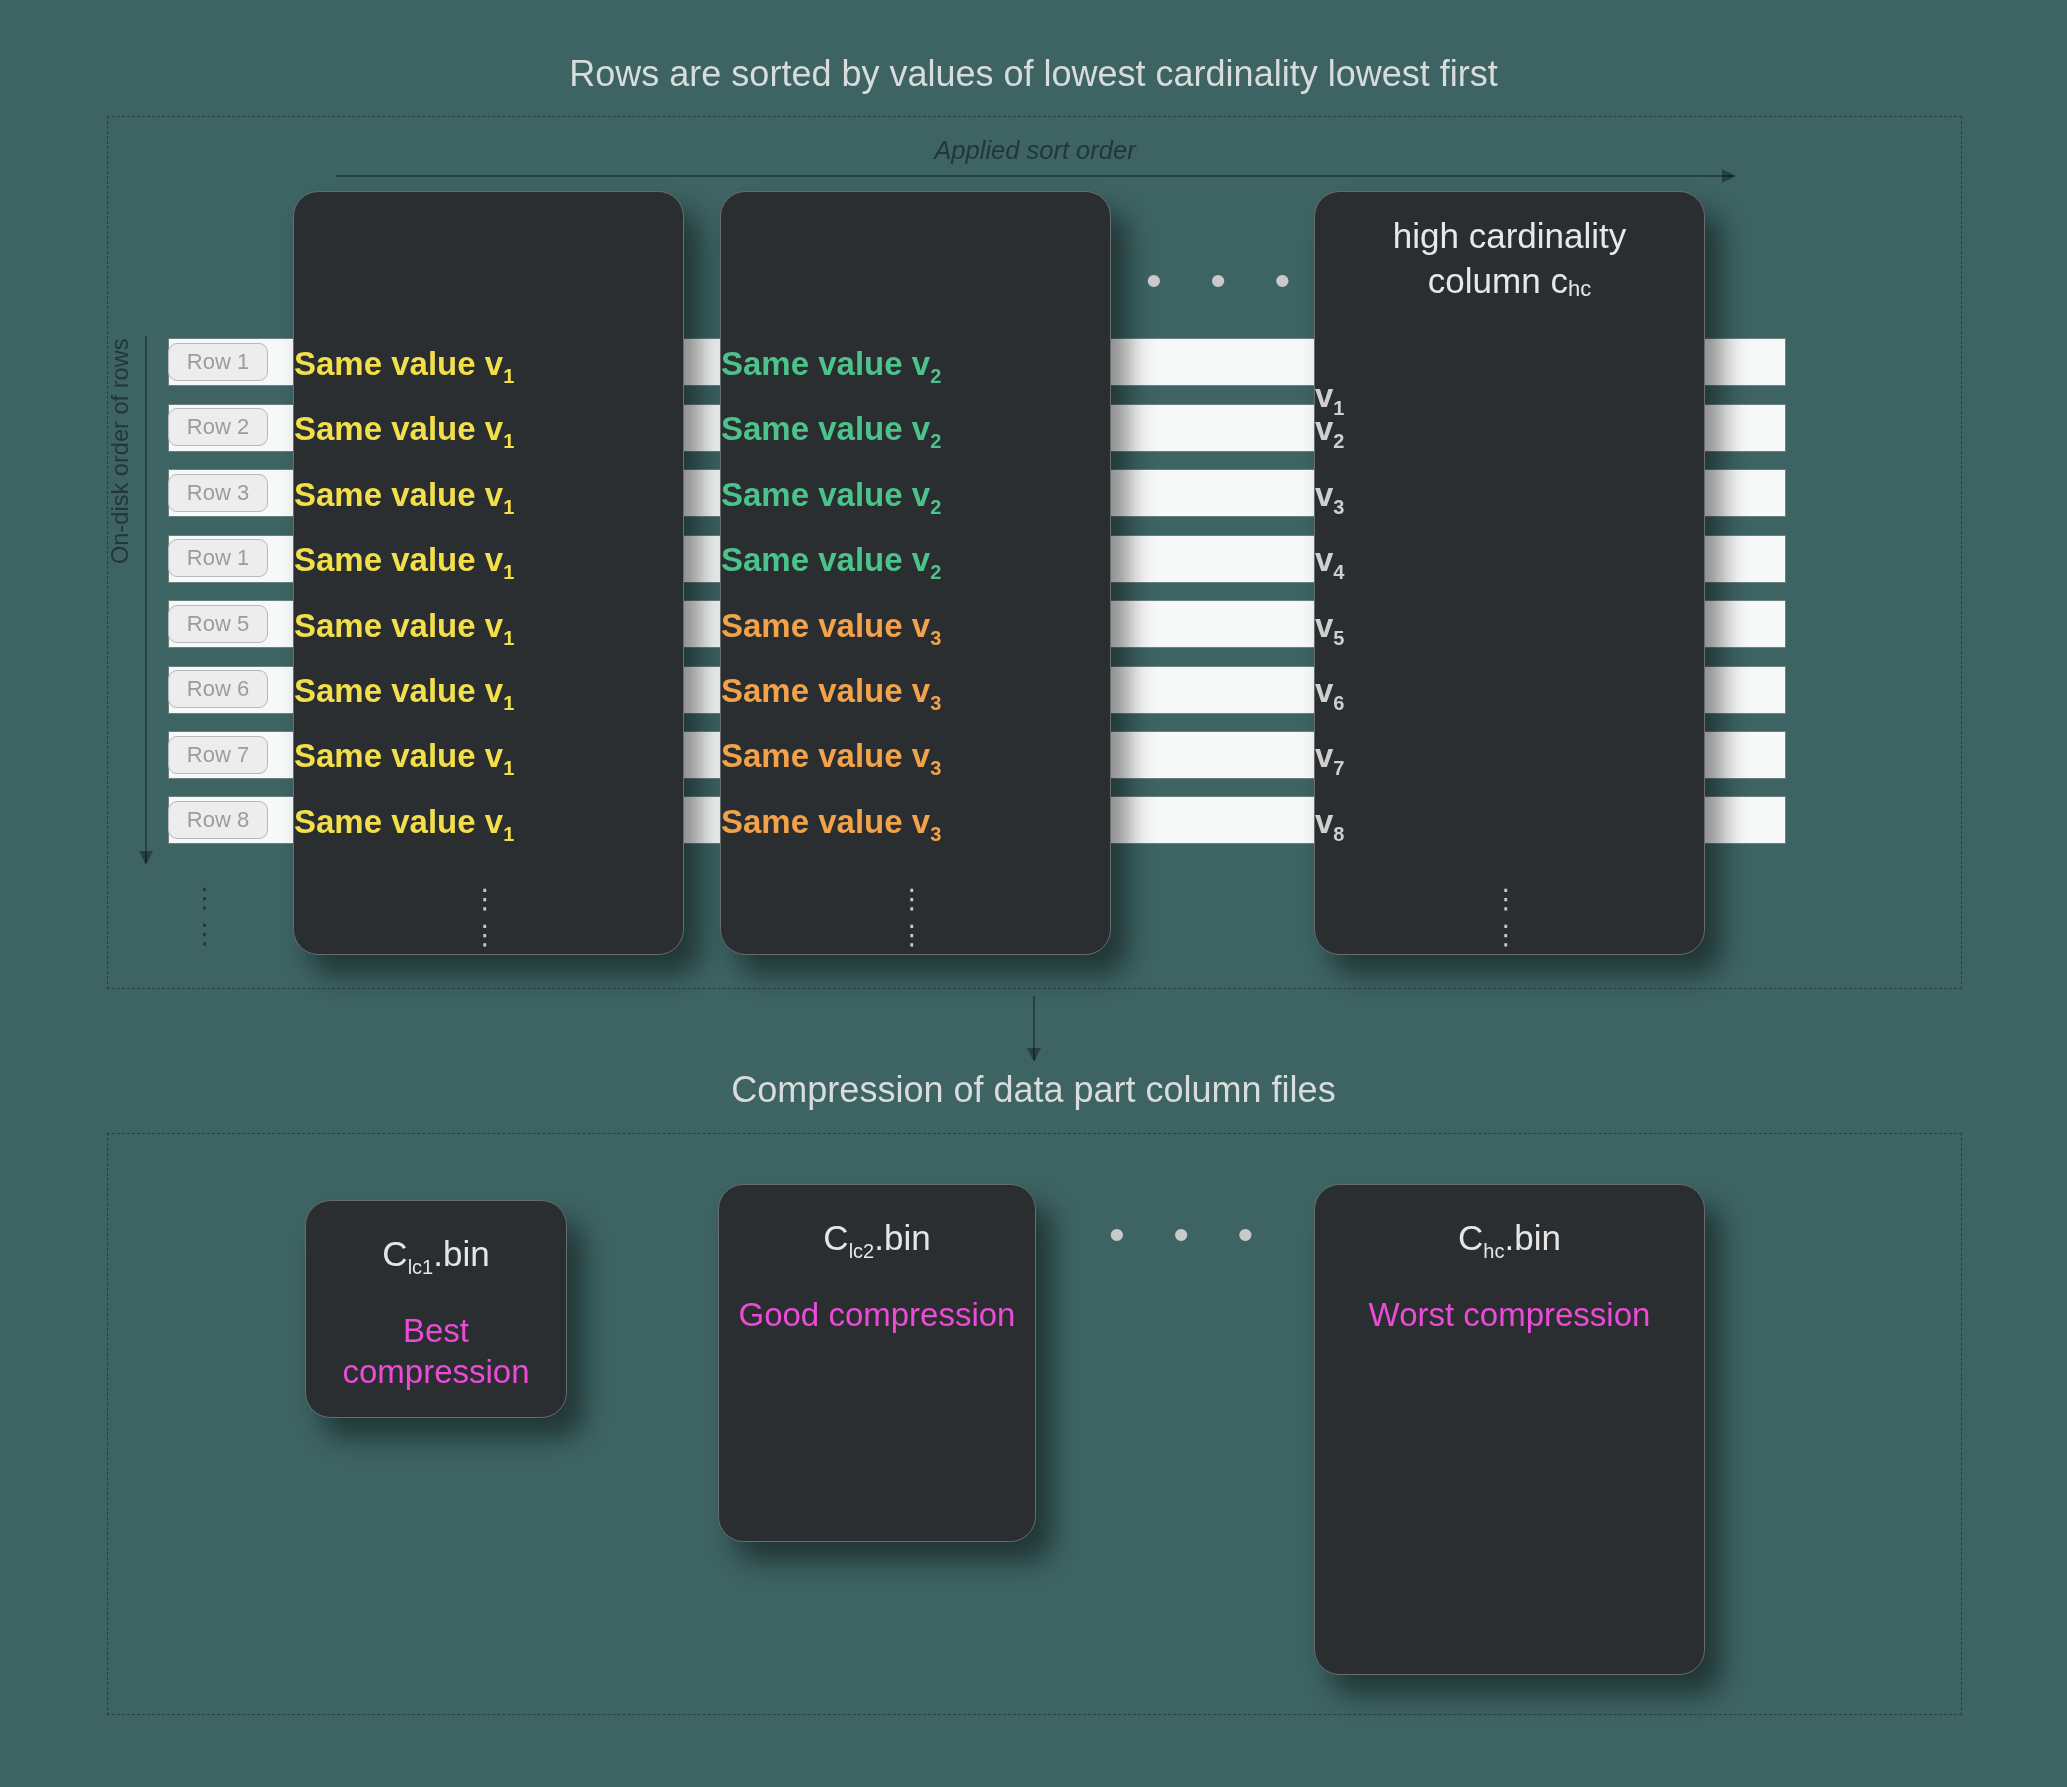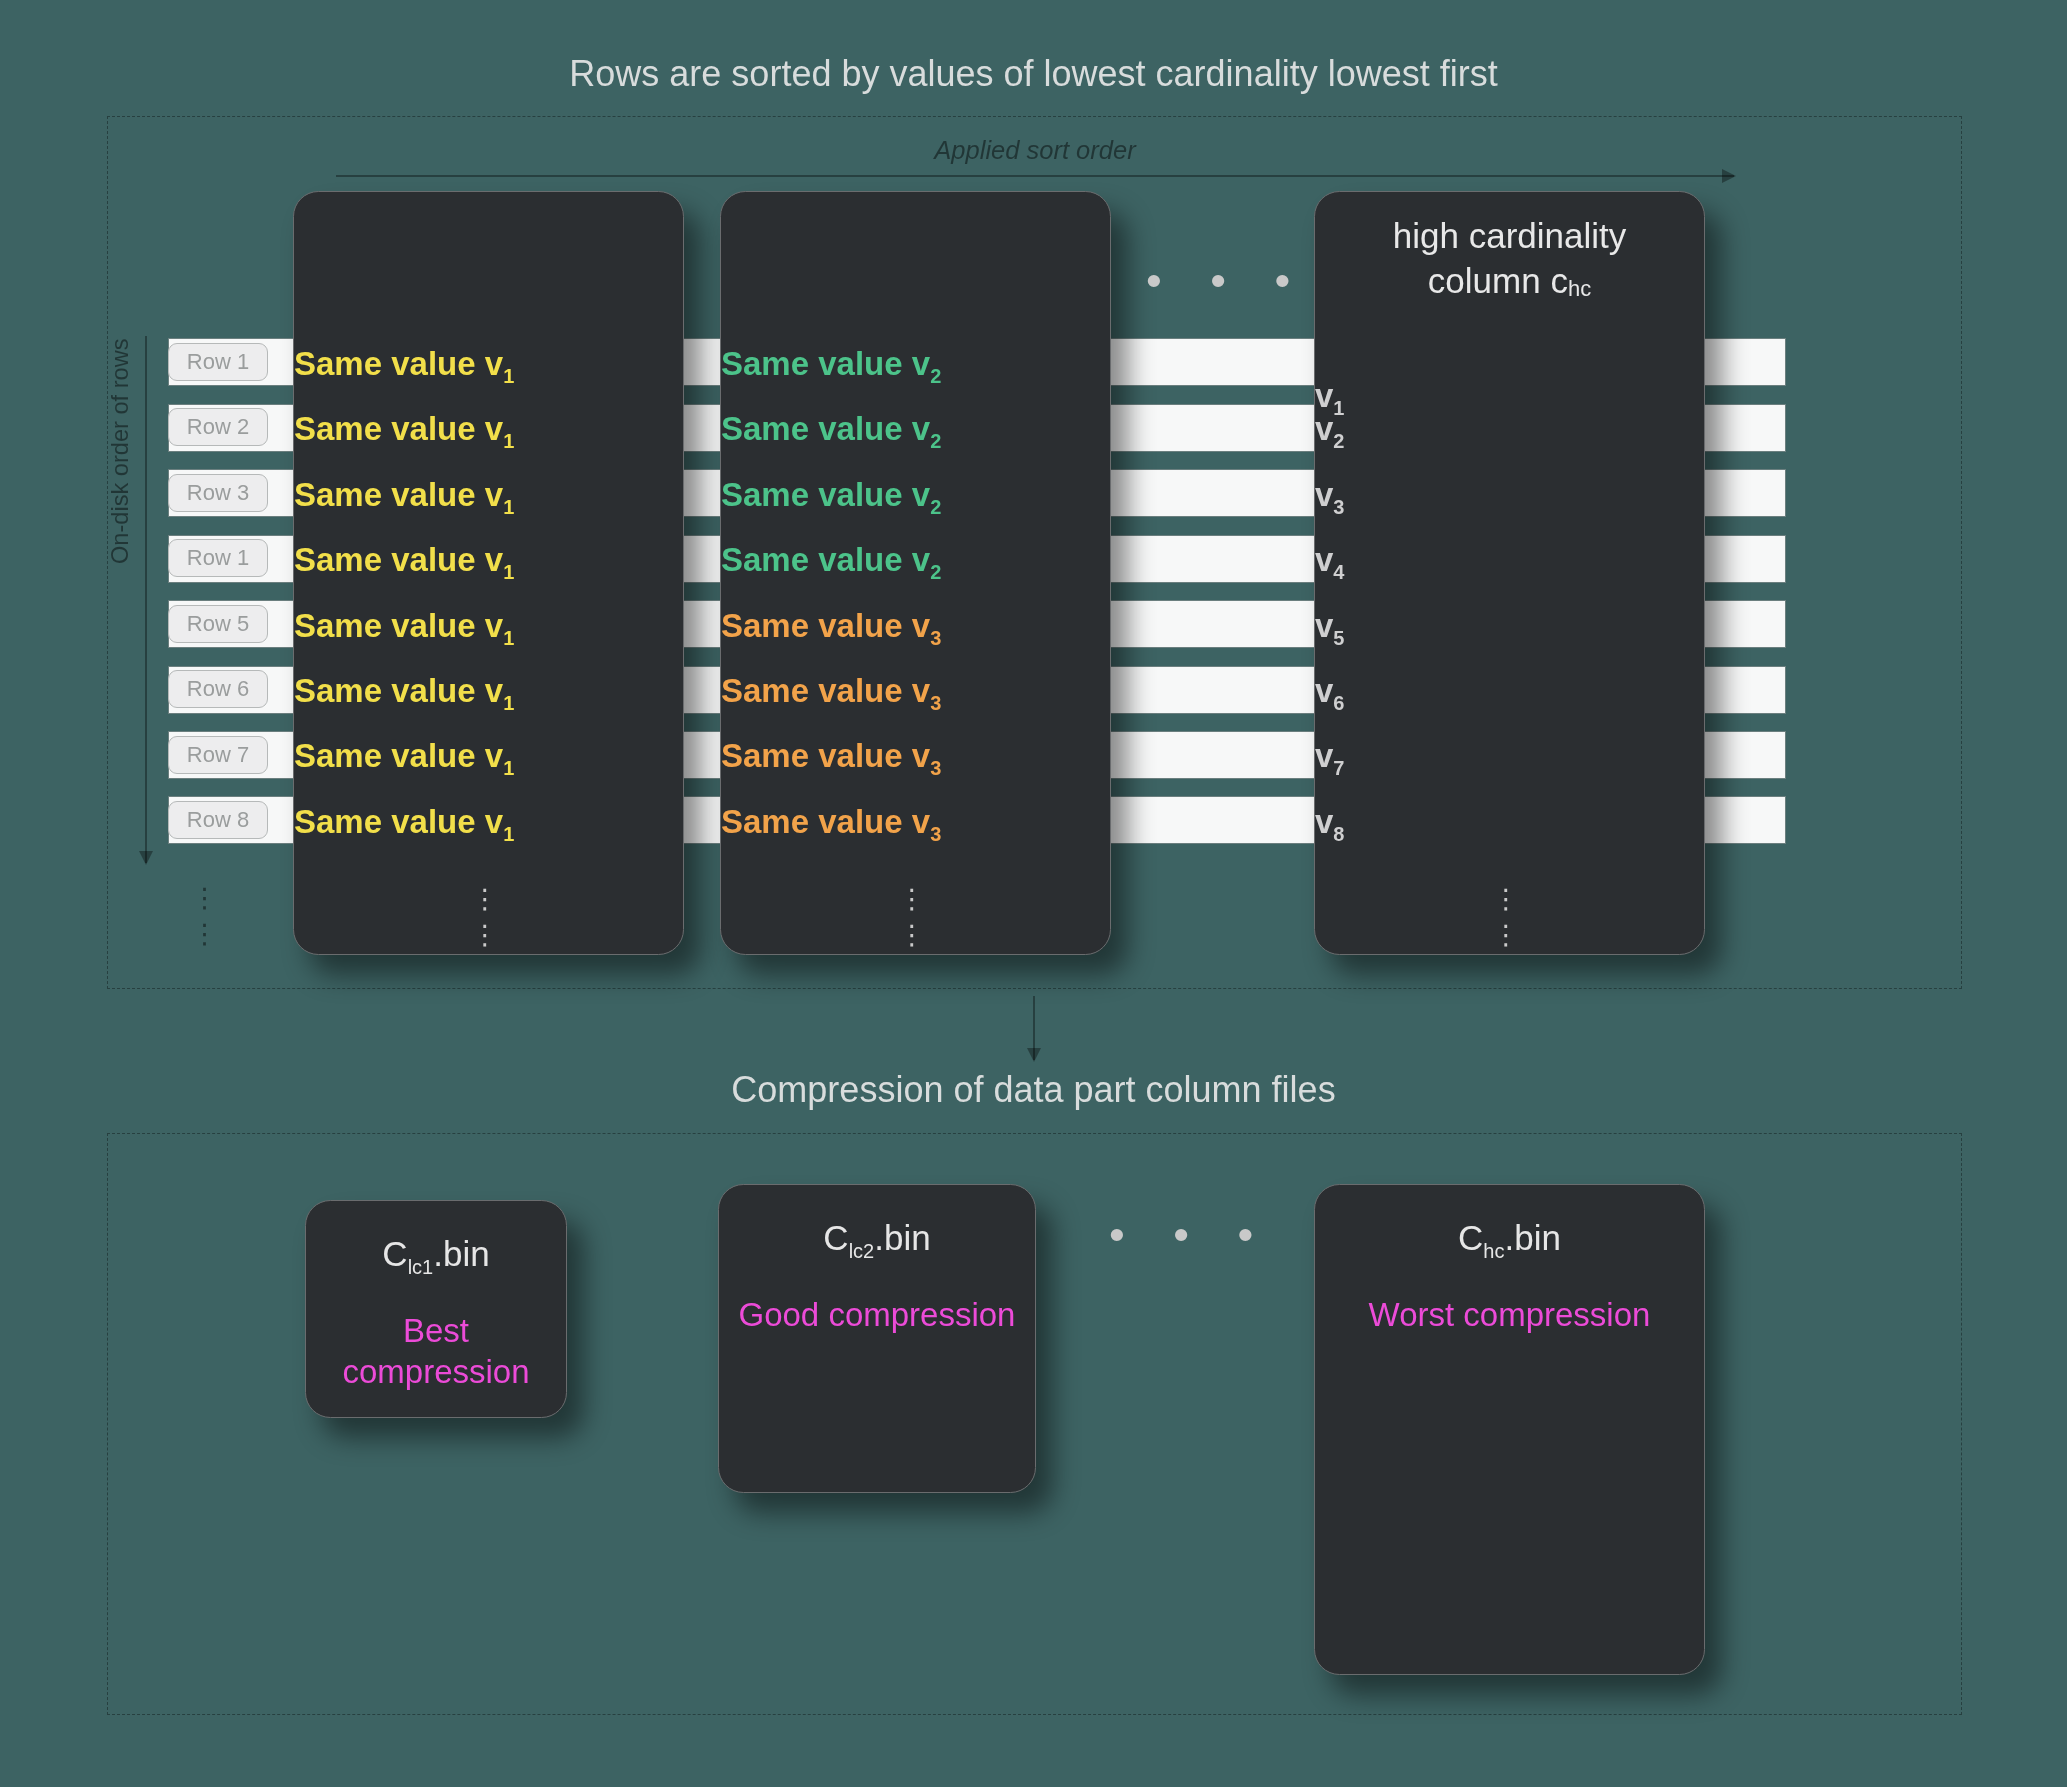--- a/index.html
+++ b/index.html
@@ -128,21 +128,21 @@
     background: #2b2e31;
     border: 1.8px solid #6a6c6e;
     border-radius: 25.5px;
     box-shadow: 16.4px 20px 27px rgba(0,0,0,0.45);
     text-align: center;
   }
   .bin-card .file { color: #e6e6e6; font-size: 35px; font-weight: 300; margin-top: 33px; }
   .bin-card .file sub { font-size: 20px; }
   .bin-card .desc { color: #ec4bd8; font-size: 33px; font-weight: 400; margin-top: 31px; line-height: 1.25; padding: 0 18px; }
   .bin1 { left: 305px;  top: 1184px; width: 262px; height: 218px; margin-top: 16px; }
-  .bin2 { left: 718px;  top: 1184px; width: 318px; height: 309px; }
+  .bin2 { left: 718px;  top: 1184px; width: 318px; height: 358px; }
   .bin3 { left: 1314px; top: 1184px; width: 391px; height: 491px; }
   .hdots-bot { position: absolute; top: 1209px; left: 1109px; color: #c9c9c9; font-size: 45px; letter-spacing: 18px; }
 </style>
 </head>
 <body>
 
 <div class="section-title top-title">Rows are sorted by values of lowest cardinality lowest first</div>
 
 <div class="top-box"></div>
 

